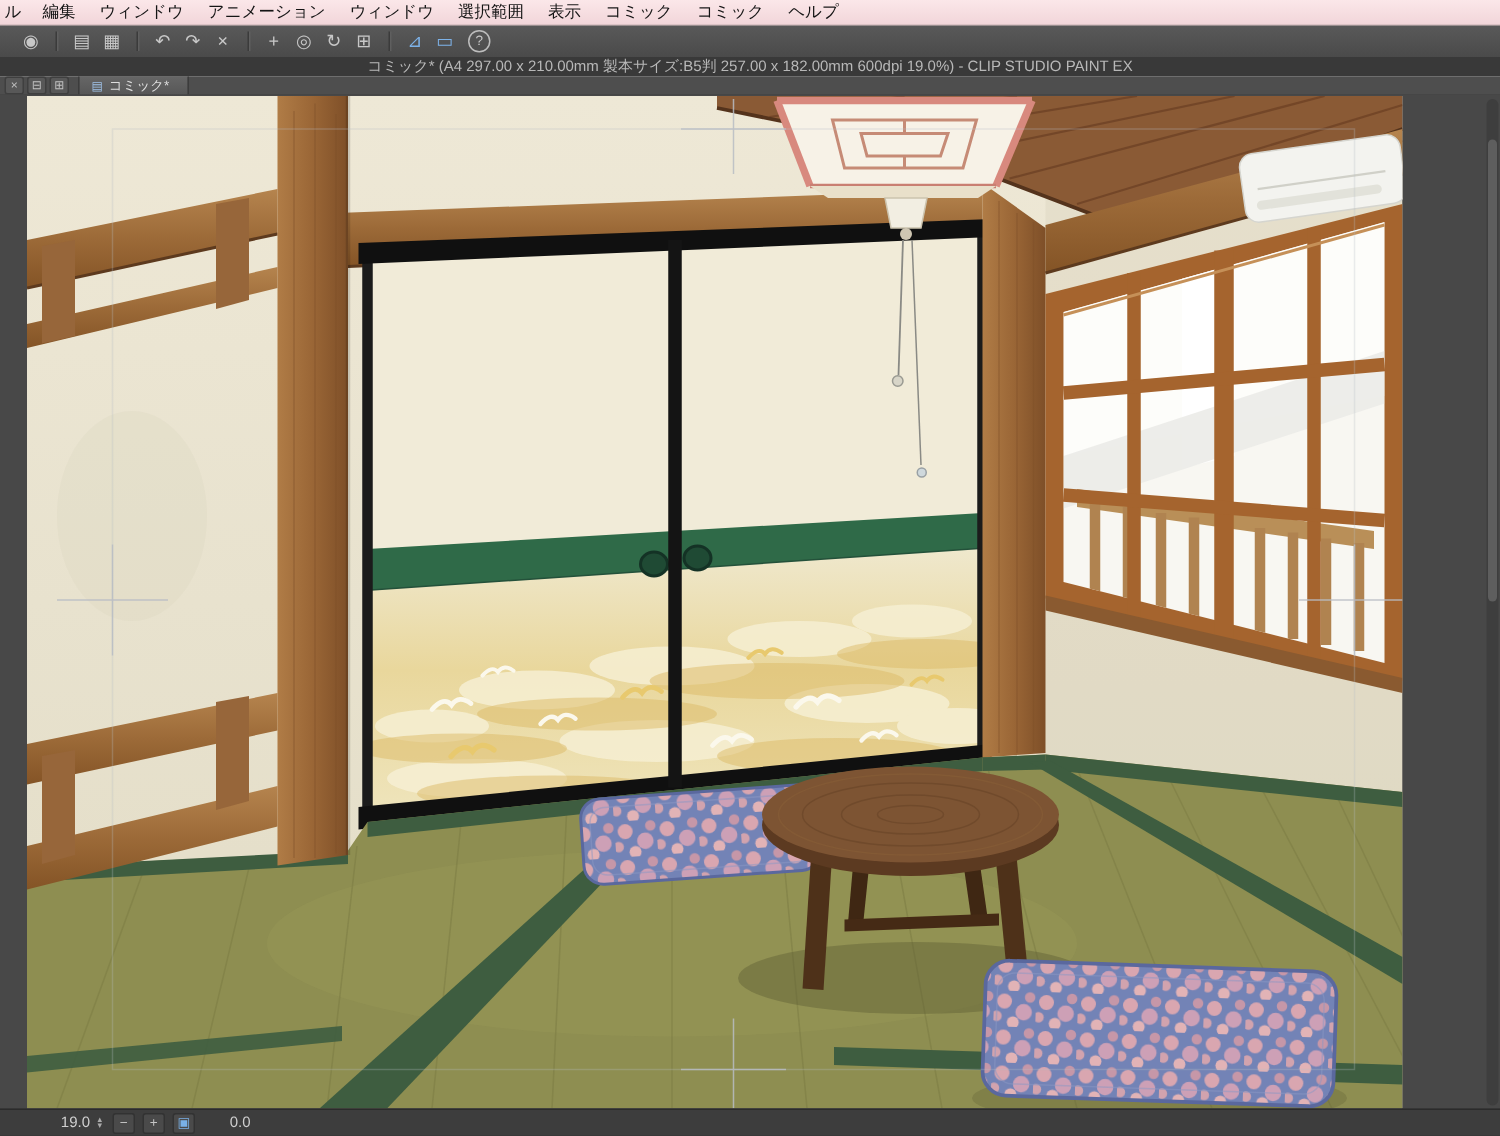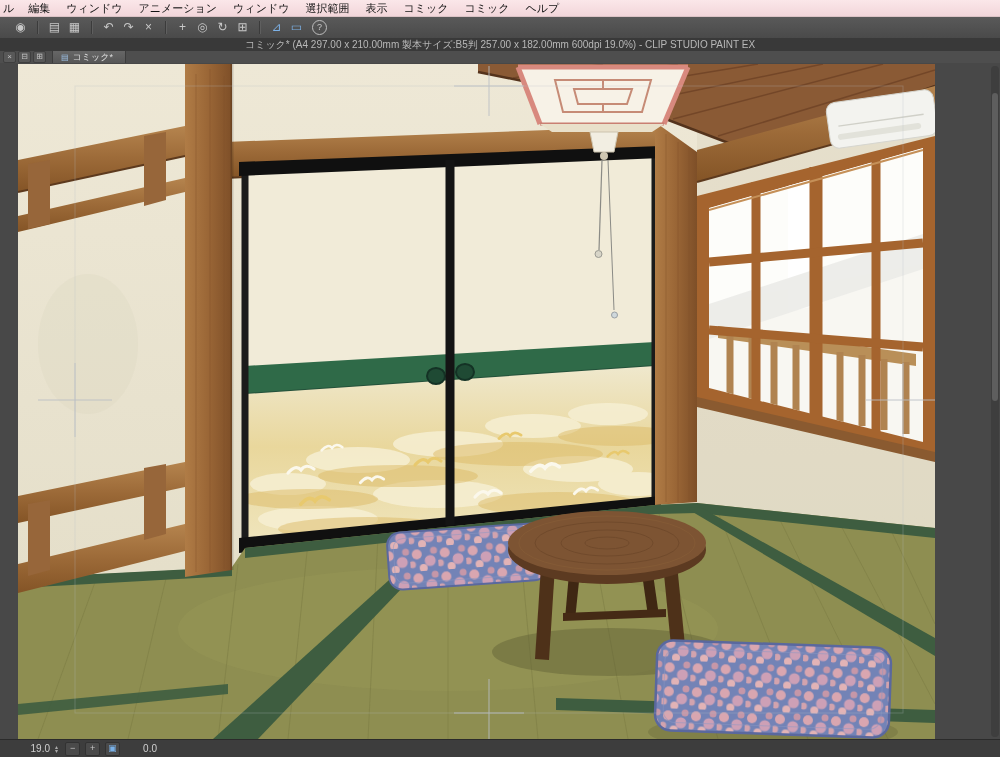--- a/index.html
+++ b/index.html
@@ -20,21 +20,21 @@
  .tabbar{position:absolute;top:51px;left:0;right:0;height:12px;background:#4e4e4e;border-bottom:1px solid #3a3a3a;display:flex;align-items:center;gap:2px;padding-left:3px;font-size:9px}
  .tab-ctrl{width:11px;height:10px;line-height:9px;text-align:center;color:#c2c2c2;font-size:8px;background:#585858;border:1px solid #3f3f3f;border-radius:2px}
  .tab{margin-left:4px;height:12px;display:flex;align-items:center;gap:4px;padding:0 12px 0 8px;background:linear-gradient(#666,#575757);border-right:1px solid #3c3c3c;border-left:1px solid #3c3c3c;color:#dedede}
  .tab-doc-icon{color:#9fc2e8;font-size:8px}
  
  .canvas-area{position:absolute;top:63px;left:0;right:0;bottom:17px;background:#484848}
  #scene{position:absolute;left:18px;top:1px;display:block}
  .vscroll{position:absolute;top:3px;bottom:3px;right:1px;width:8px;background:#3e3e3e;border-radius:4px}
  .vscroll-thumb{position:absolute;left:1px;right:1px;top:4%;height:46%;background:#5e5e5e;border-radius:3px}
  
- .statusbar{position:absolute;left:0;right:0;bottom:0;height:17px;background:#3d3d3d;border-top:1px solid #2b2b2b;display:flex;align-items:center;gap:5px;padding-left:26px;font-size:10px;color:#cfcfcf}
+ .statusbar{position:absolute;left:0;right:0;bottom:0;height:17px;background:#3d3d3d;border-top:1px solid #2b2b2b;display:flex;align-items:center;gap:5px;padding-left:36px;font-size:10px;color:#cfcfcf}
  .sb-spin{display:flex;flex-direction:column;line-height:4px;font-size:6px;color:#aaa;margin-right:2px}
  .sb-btn{min-width:13px;height:12px;line-height:11px;text-align:center;background:#4a4a4a;border:1px solid #323232;border-radius:2px;font-size:9px;color:#c6c6c6}
  .sb-btn.blue{color:#79b0e6}
  .sb-val{min-width:24px;text-align:right}
  .sb-angle{margin-left:8px}
 </style>
 </head>
 <body>
 
 <div id="app">

